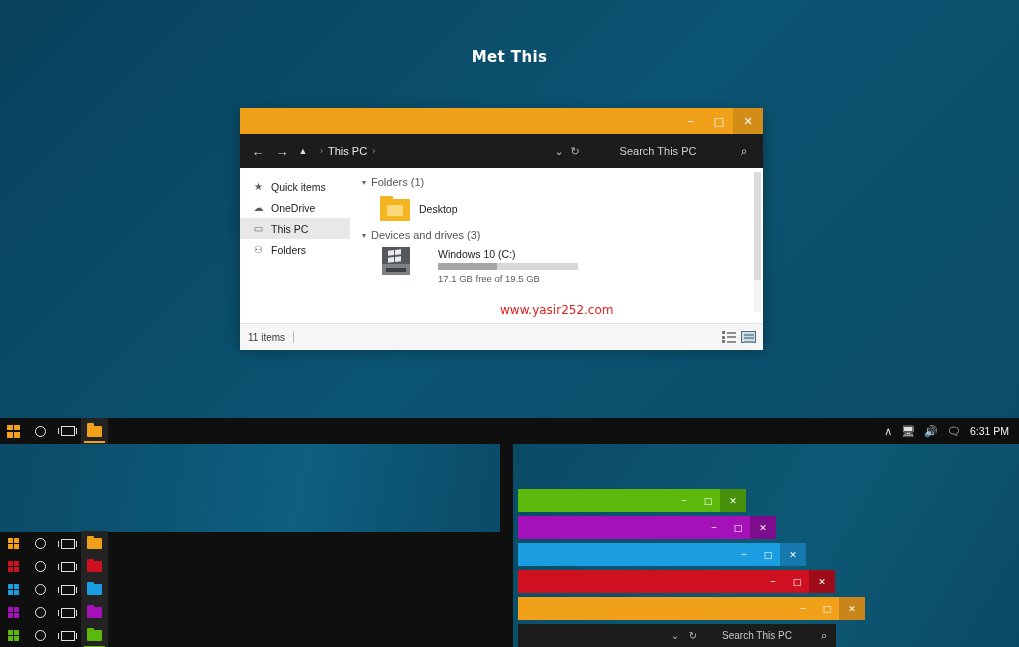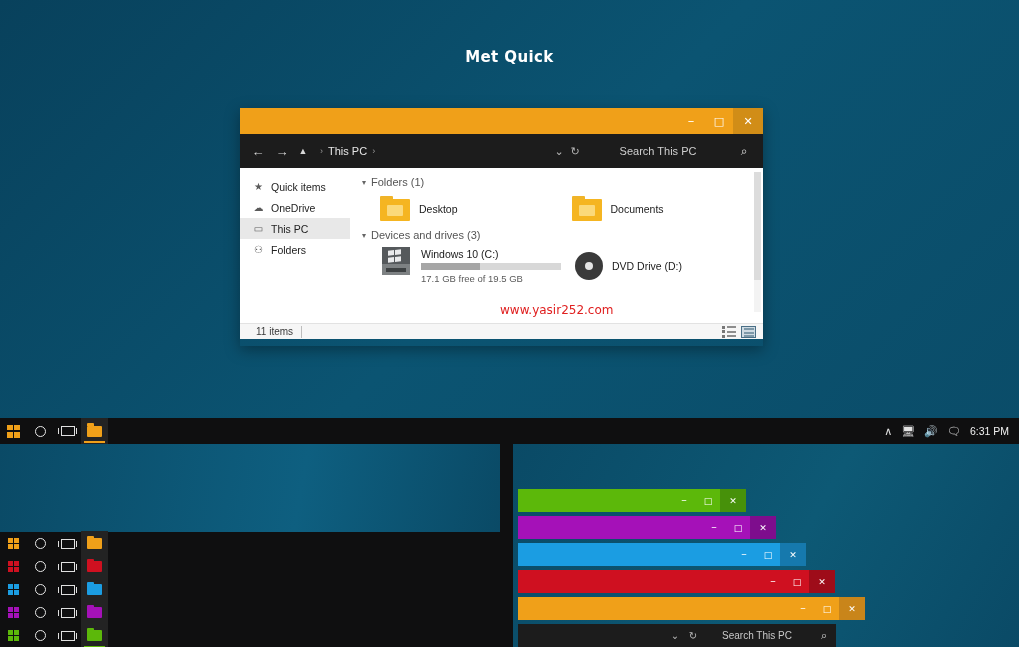--- a/index.html
+++ b/index.html
@@ -84,21 +84,21 @@
   .folder-ic .body {
     position: absolute; left: 0; top: 3px; width: 30px; height: 22px;
     background: #f5b521; border-radius: 1px;
   }
   .folder-ic .glyph {
     position: absolute; left: 7px; top: 9px; width: 16px; height: 11px;
     background: #fbd97a; border-radius: 1px;
   }
   .tile-label { font-size: 10.5px; color: #1a1a1a; }
 
-  .drive-tile { display: flex; gap: 9px; width: 195px; }
+  .drive-tile { display: flex; gap: 26px; width: 195px; }
   .drive-ic { width: 32px; height: 28px; position: relative; flex: 0 0 32px; }
   .drive-ic .top {
     position: absolute; left: 2px; top: 0; width: 28px; height: 17px;
     background: #55595c;
   }
   .drive-ic .bot {
     position: absolute; left: 2px; top: 17px; width: 28px; height: 11px;
     background: #7d8183;
   }
   .drive-ic .slot {
@@ -131,22 +131,22 @@
     position: absolute; left: 150px; bottom: 6px;
     color: #e02020; font-size: 12px; font-family: "DejaVu Sans", sans-serif;
   }
   .scrollbar {
     position: absolute; right: 2px; top: 4px; width: 7px; height: 140px;
     background: #f3f3f3;
   }
   .scrollbar .thumb { width: 7px; height: 108px; background: #dcdcdc; }
 
   .statusbar {
-    height: 16px; background: #f6f6f6; border-top: 1px solid #e2e2e2;
-    display: flex; align-items: center; padding: 0 16px;
+    height: 27px; background: #f6f6f6; border-top: 1px solid #e2e2e2;
+    display: flex; align-items: center; padding: 0 8px;
     font-size: 10px; color: #3a3a3a; position: relative;
   }
   .status-div { width: 1px; height: 12px; background: #bdbdbd; margin-left: 8px; }
   .view-btns {
     position: absolute; right: 7px; display: flex; gap: 5px; align-items: center;
   }
   .vb { width: 14px; height: 12px; position: relative; }
   .vb-details i {
     position: absolute; left: 0; width: 3px; height: 3px; background: #777;
   }
@@ -243,21 +243,21 @@
   
   .tb-variants {
     position: absolute; left: 0; top: 88px; width: 513px; height: 115px;
     background: #0f0f10;
   }
   .tb-row { height: 23px; display: flex; align-items: center; }
 </style>
 <style>#mainFolderIc:before{background:#f0a019;}</style></head>
 <body>
 
-<div class="hero-title">Met Quick</div>
+<div class="hero-title">Met This</div>
 
 <div class="explorer">
 
   <div class="titlebar">
     <div class="win-btn min">–</div>
     <div class="win-btn">□</div>
     <div class="win-btn close">✕</div>
   </div>
 
   <div class="addressbar">
@@ -306,28 +306,20 @@
       </div>
 
       <div class="items-row" style="margin:8px 0 8px 18px;">
         <div class="tile">
           <span class="folder-ic">
             <span class="tab"></span>
               <span class="body"></span>
               <span class="glyph"></span>
           </span>
           <span class="tile-label">Desktop</span>
-        </div>
-        <div class="tile">
-          <span class="folder-ic">
-            <span class="tab"></span>
-              <span class="body"></span>
-              <span class="glyph"></span>
-          </span>
-          <span class="tile-label">Documents</span>
         </div>
       </div>
 
       <div class="group-head">
         <span class="chev">▾</span>
         <span>Devices and drives (3)</span>
       </div>
 
       <div class="items-row" style="margin:6px 0 0 18px;">
         <div class="drive-tile">
@@ -344,26 +336,20 @@
           </span>
           <span class="drive-info">
             <span class="drive-name" style="display:block;">Windows 10 (C:)</span>
             <span class="bar-track" style="display:block;">
               <span class="bar-fill" id="driveFill" style="display: block; width: 42%;"></span>
             </span>
             <span class="drive-free" style="display:block;">17.1 GB free of 19.5 GB</span>
           </span>
         </div>
 
-        <div class="dvd-tile">
-          <span class="dvd-ic">
-              <span class="hub"></span>
-            </span>
-          <span class="tile-label">DVD Drive (D:)</span>
-        </div>
       </div>
 
       <div class="watermark">www.yasir252.com</div>
 
       <div class="scrollbar">
         <div class="thumb"></div>
       </div>
     </div>
   </div>
 

